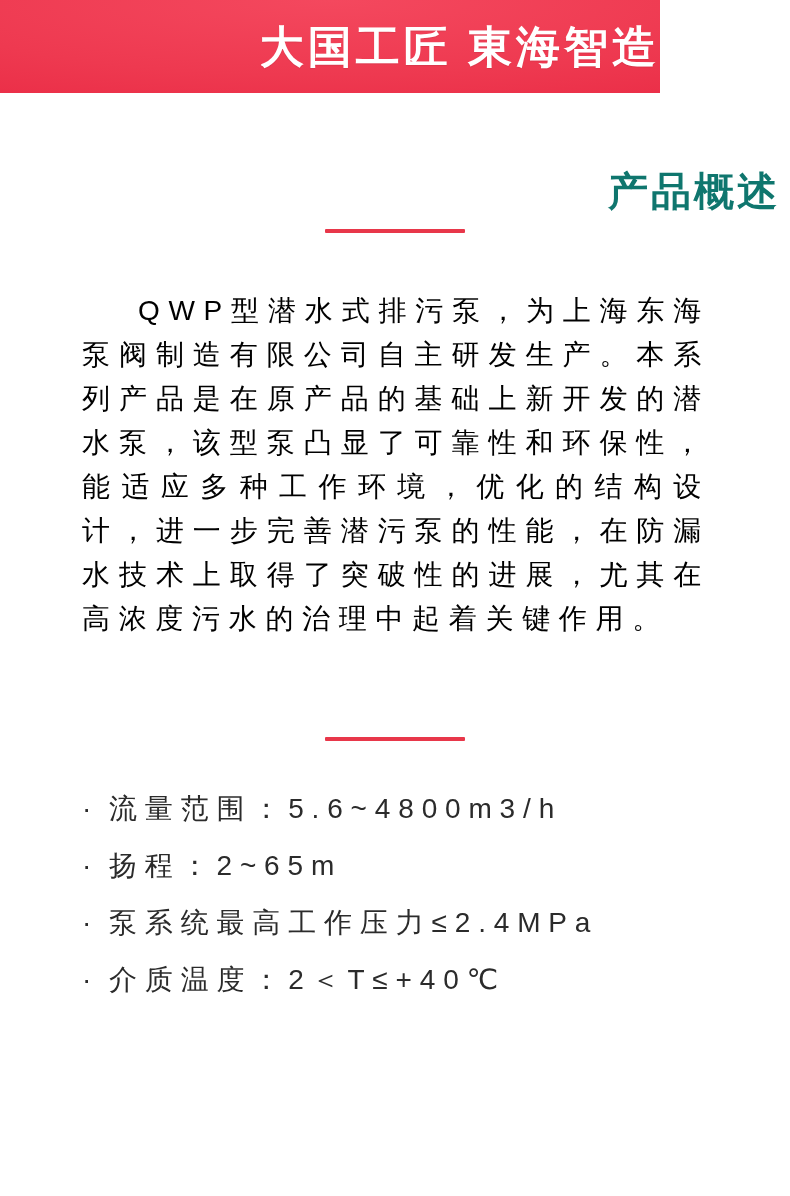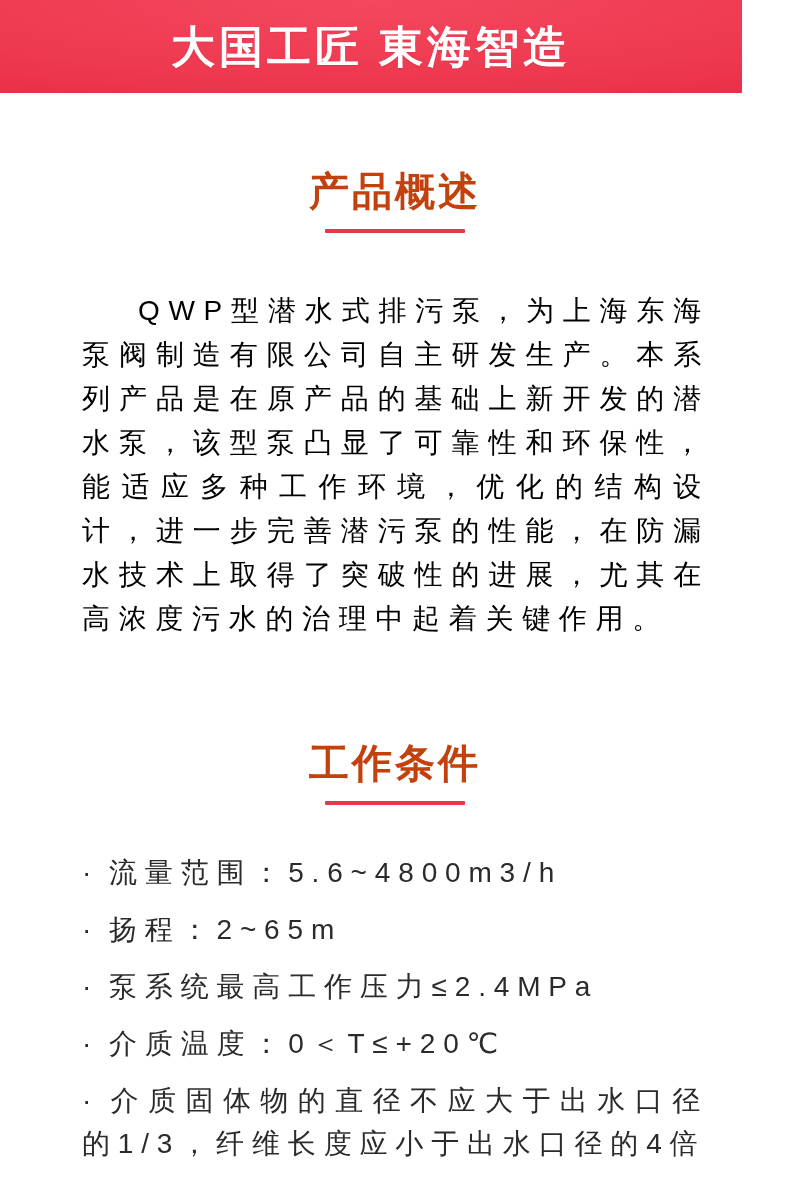--- a/index.html
+++ b/index.html
@@ -10,26 +10,26 @@
   body {
     width: 790px;
     min-height: 1196px;
     margin: 0 auto;
     font-family: "Liberation Sans", "DejaVu Sans", sans-serif;
     color: #2a2a2a;
   }
 
   
   .banner {
-    width: 742px;
+    width: 660px;
     height: 93px;
     background: radial-gradient(140% 180% at 50% 0%, #f4485e 0%, #ee3950 45%, #e6203c 100%);
     display: flex;
     align-items: center;
-    justify-content: center;
+    justify-content: flex-end;
   }
   .banner-title {
     color: #ffffff;
     font-size: 44px;
     font-weight: 700;
     letter-spacing: 4px;
     line-height: 1;
     text-shadow: 0 1px 1px rgba(0,0,0,0.08);
     white-space: pre;
   }
@@ -39,22 +39,23 @@
     text-align: center;
   }
   .section-overview { margin-top: 72px; }
   .section-conditions { margin-top: 96px; }
 
   .section-title {
     margin: 10px;
     font-size: 40px;
     line-height: 52px;
     font-weight: 700;
-    color: #c2410c;
+    color: #0f766e;
     letter-spacing: 3px;
+    text-align: right;
   }
   .title-underline {
     width: 140px;
     height: 4px;
     margin: 12px auto 0;
     background: #e8374a;
     border-radius: 1px;
   }
 
   
@@ -98,23 +99,21 @@
 </header>
 
 <section class="section section-overview">
   <h2 class="section-title">产品概述</h2>
   <div class="title-underline"></div>
 </section>
 
 <p class="overview-text">QWP型潜水式排污泵，为上海东海泵阀制造有限公司自主研发生产。本系列产品是在原产品的基础上新开发的潜水泵，该型泵凸显了可靠性和环保性，能适应多种工作环境，优化的结构设计，进一步完善潜污泵的性能，在防漏水技术上取得了突破性的进展，尤其在高浓度污水的治理中起着关键作用。</p>
 
 <section class="section section-conditions">
-  <h2 class="section-title">工作条件</h2>
   <div class="title-underline"></div>
 </section>
 
 <ul class="conditions-list">
   <li><span class="bullet-marker">·</span><span>流量范围：5.6~4800m3/h</span></li>
   <li><span class="bullet-marker">·</span><span>扬程：2~65m</span></li>
   <li><span class="bullet-marker">·</span><span>泵系统最高工作压力≤2.4MPa</span></li>
-  <li><span class="bullet-marker">·</span><span>介质温度：0＜T≤+20℃</span></li>
-  <li><span class="bullet-marker">·</span><span>介质固体物的直径不应大于出水口径的1/3，纤维长度应小于出水口径的4倍</span></li>
+  <li><span class="bullet-marker">·</span><span>介质温度：2＜T≤+40℃</span></li>
 </ul>
 
 </body></html>

